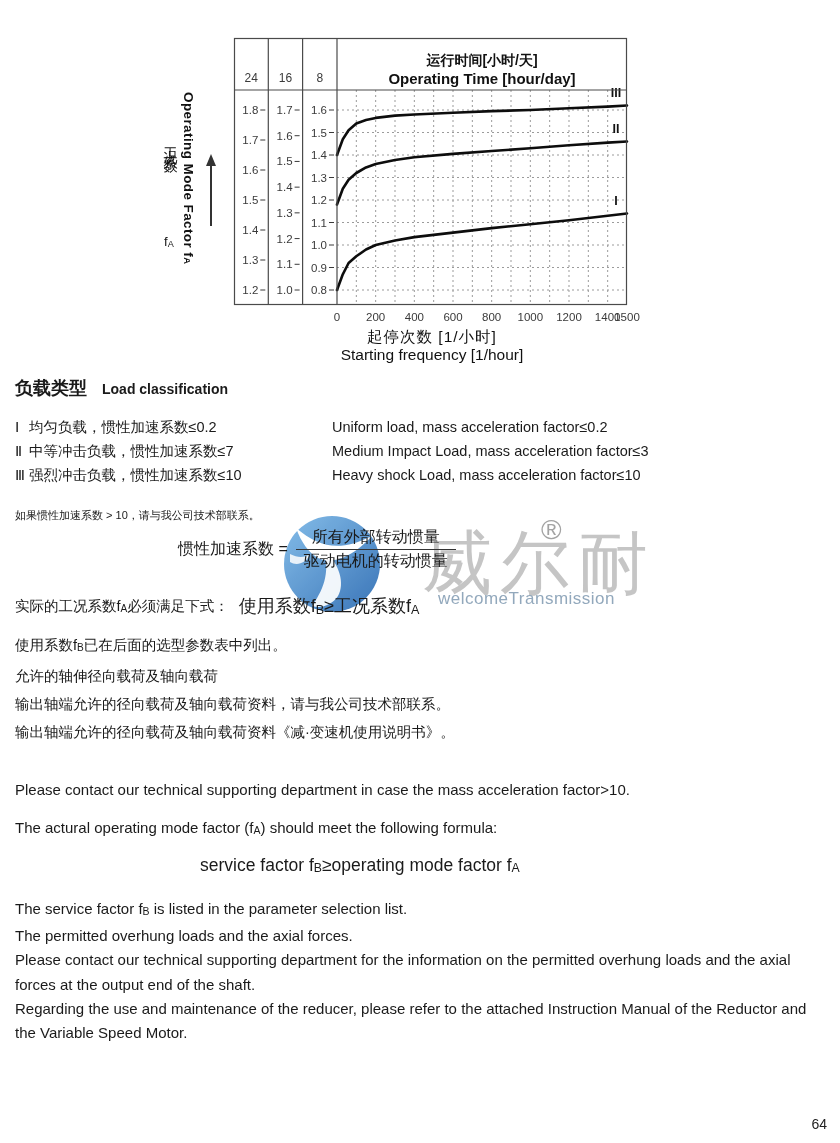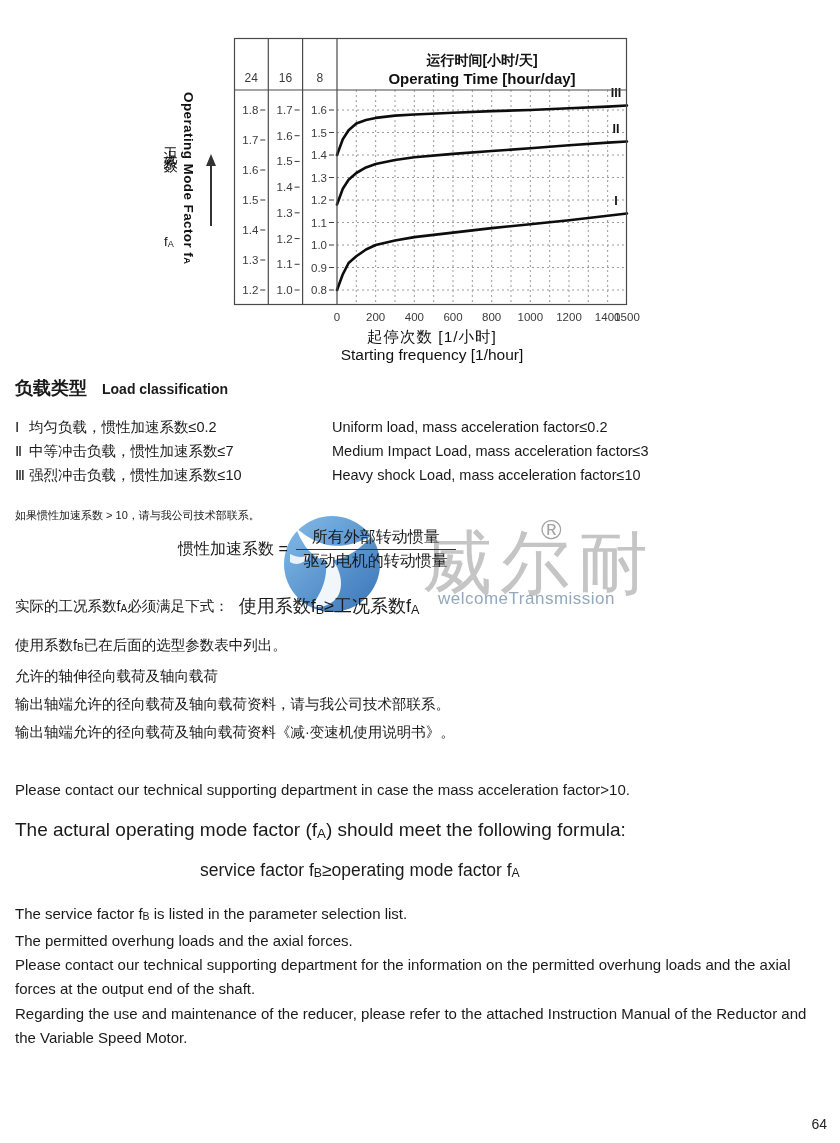--- a/index.html
+++ b/index.html
@@ -77,21 +77,21 @@
   .formula-en .fraction .num, .formula-en .fraction .den { font-size:17px; padding:2px 10px; }
   .fraction .den { border-top:1.6px solid #333; }
 
   .condition-zh { margin-top:21px; display:flex; align-items:center; }
   .condition-zh .prefix { font-size:14.5px; }
   .condition-zh .big { font-size:18px; margin-left:10px; }
 
   .zh-lines { margin-top:13px; font-size:14.5px; line-height:28px; }
 
   .en-note { margin-top:35px; font-size:15px; }
-  .en-intro { margin-top:21px; font-size:19px; }
+  .en-intro { margin-top:21px; font-size:15px; }
   .condition-en { margin-top:19px; padding-left:185px; font-size:17.5px; }
   .en-lines { margin-top:21px; font-size:15px; line-height:24.3px; width:802px; }
 
   .page-number { position:absolute; right:13px; top:1116px; font-size:14px; color:#222; }
 </style>
 </head>
 <body>
 
 <div class="layer-watermark">
   <svg class="wm-swoosh" width="100" height="100" viewBox="0 0 100 100">

